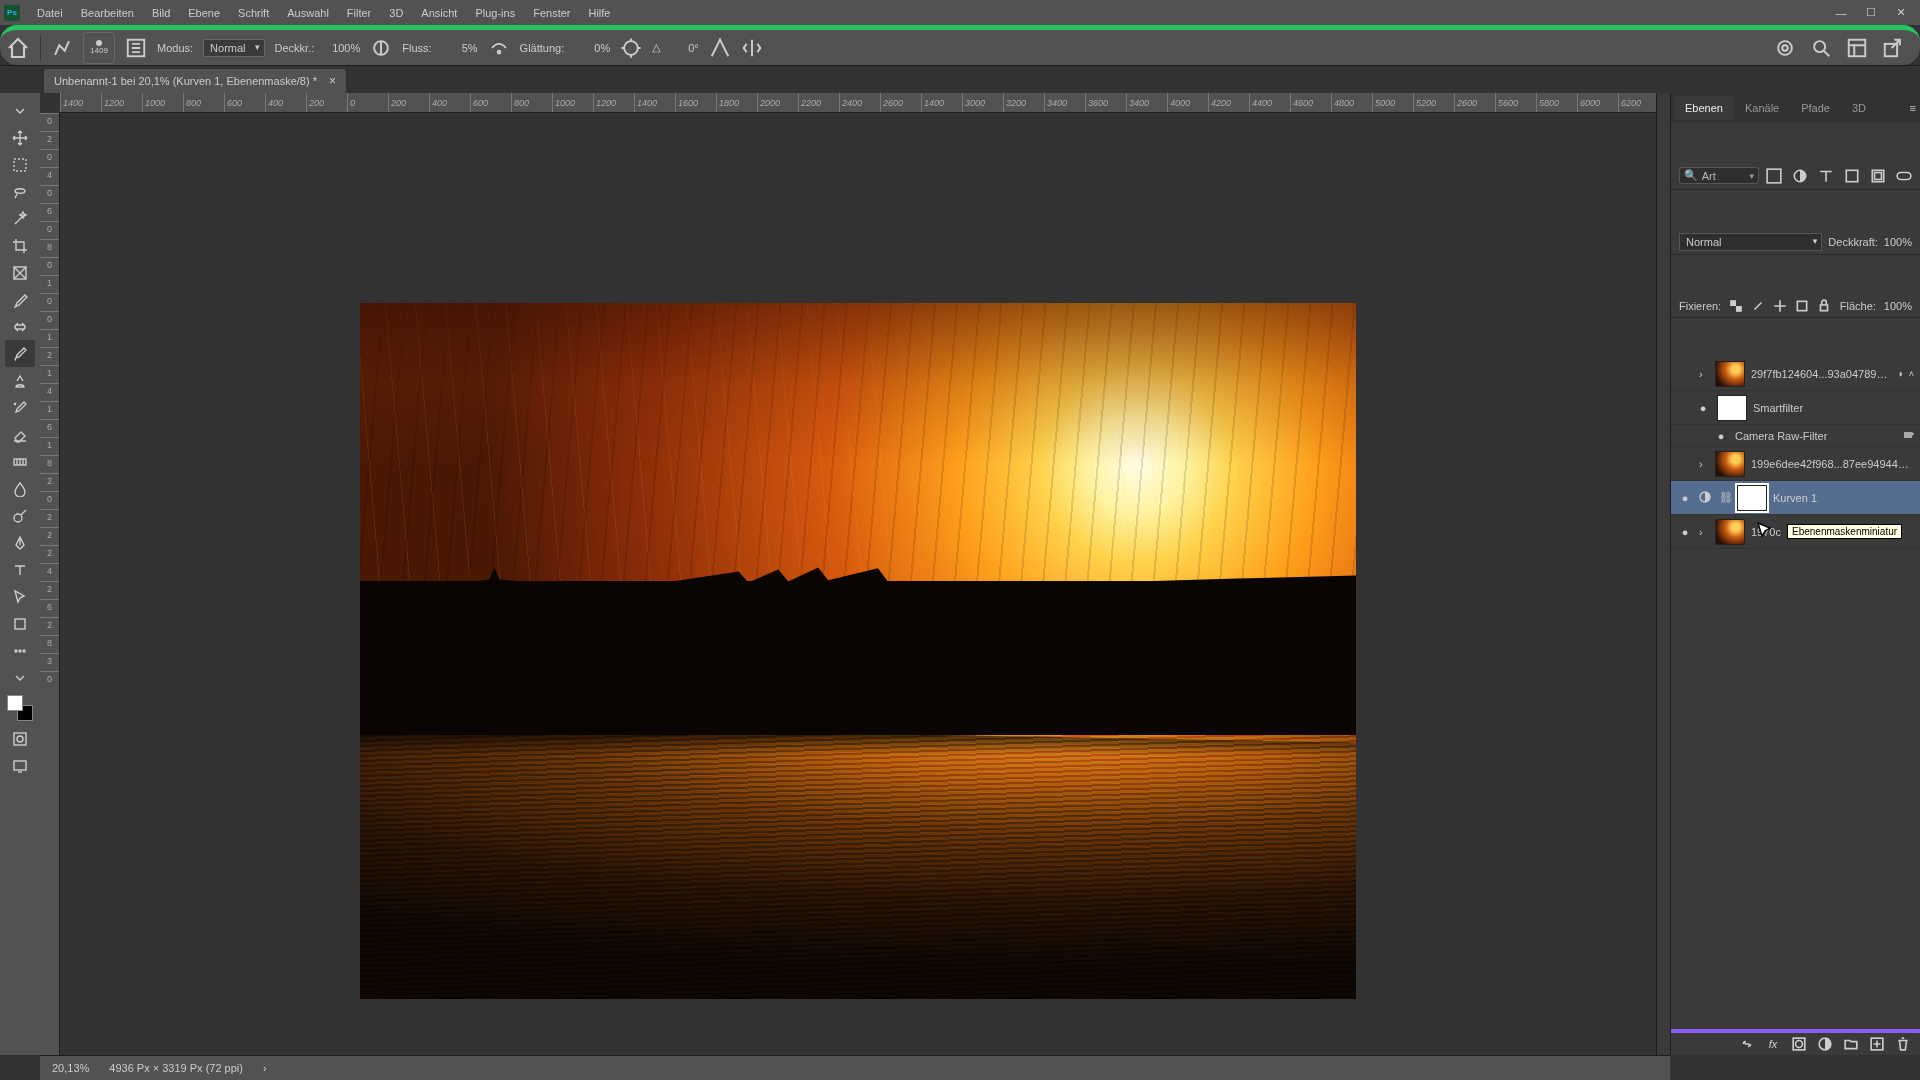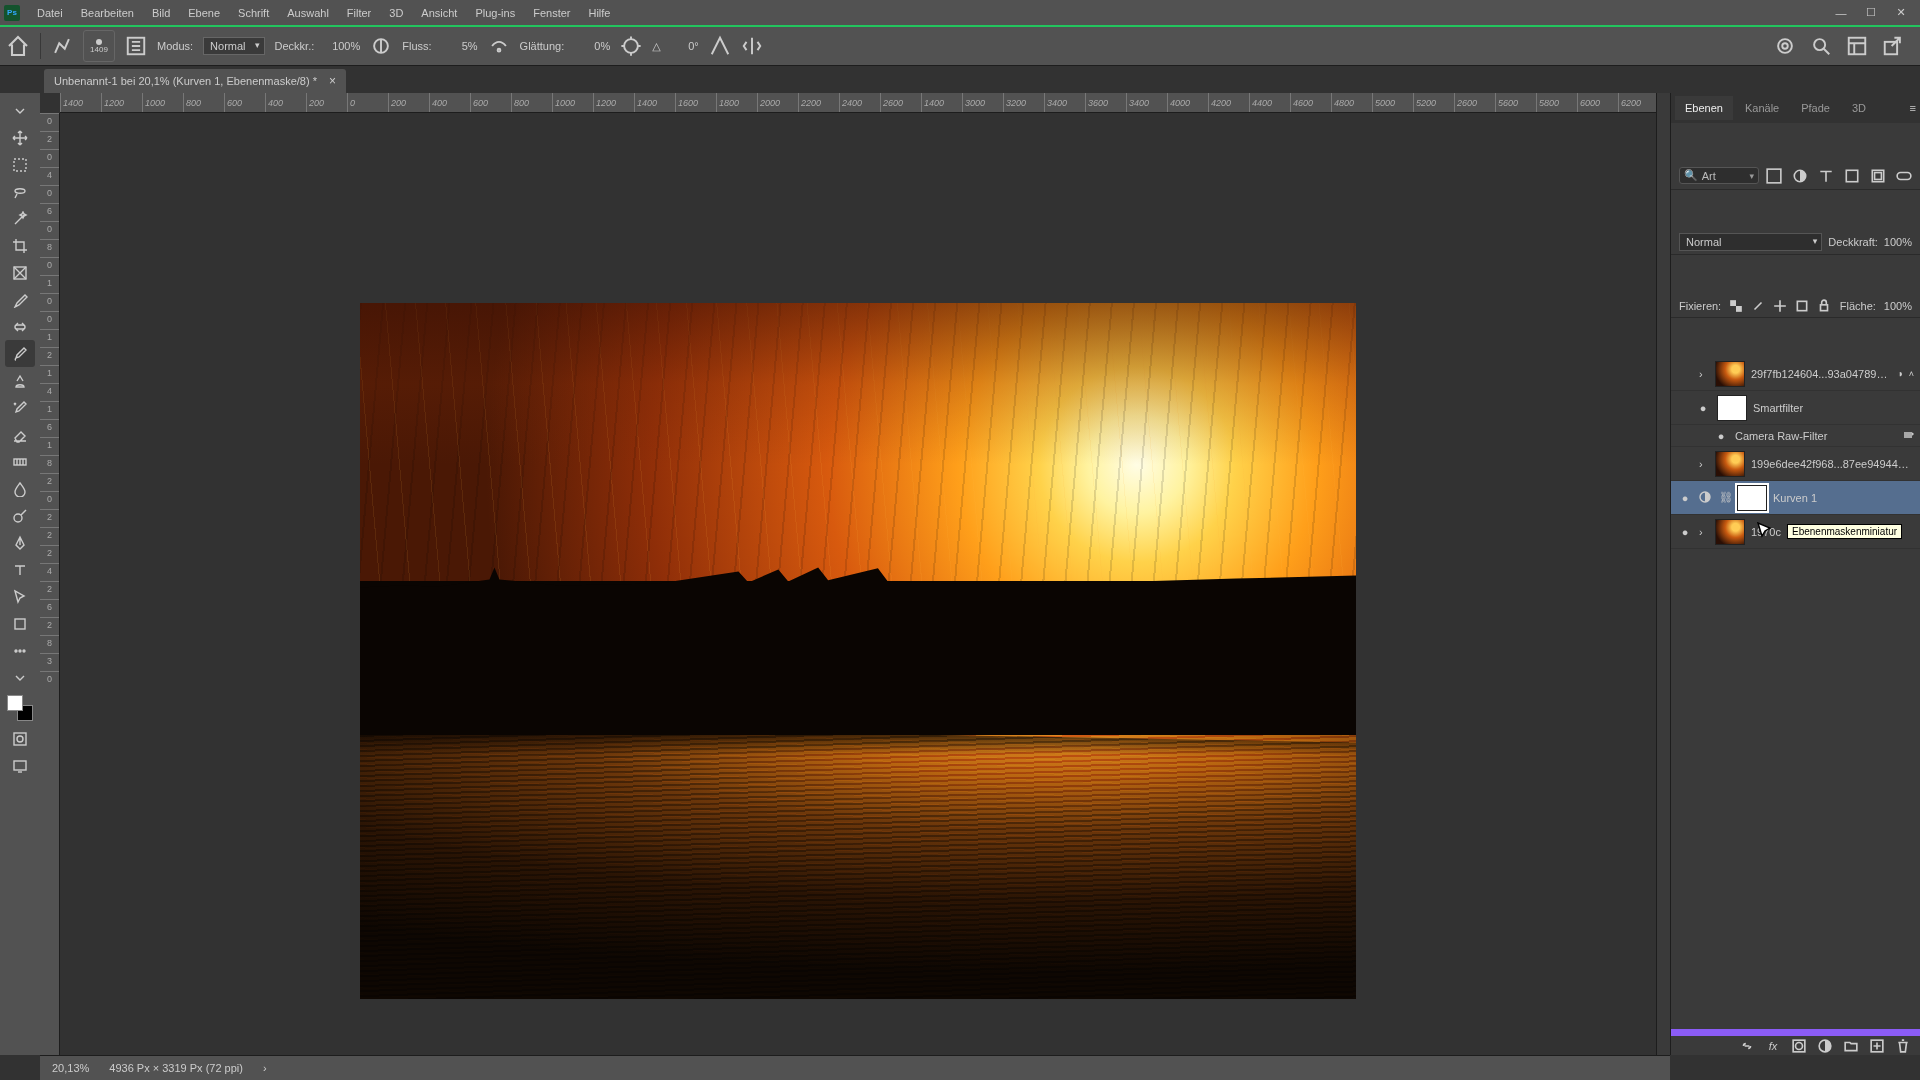--- a/index.html
+++ b/index.html
@@ -6,21 +6,21 @@
 html, body { width: 1920px; height: 1080px; overflow: hidden; background: #323232; }
 
 
 .menubar { height: 25px; background: #525252; display: flex; align-items: center; padding: 0 4px; gap: 0; }
 .menubar .ps-icon { width: 16px; height: 16px; background: #14532d; color: #31a8ff; font-size: 8px; font-weight: bold; display: flex; align-items: center; justify-content: center; margin-right: 8px; border-radius: 2px; }
 .menubar .item { padding: 4px 9px; cursor: default; }
 .menubar .win-ctrl { margin-left: auto; display: flex; }
 .menubar .win-btn { width: 30px; height: 20px; display: flex; align-items: center; justify-content: center; }
 
 
-.optionsbar { height: 40px; background: #525252; border-top: 2px solid #22c55e; display: flex; align-items: center; padding: 0 6px; gap: 10px; }
+.optionsbar { height: 40px; background: #525252; border-top: 5px solid #22c55e; display: flex; align-items: center; padding: 0 6px; gap: 10px; border-radius: 17px; }
 .optionsbar .home { width: 24px; height: 24px; display:flex;align-items:center;justify-content:center; }
 .optionsbar .sep { width:1px; height:26px; background:#383838; }
 .optionsbar .brush-preview { width:32px; height:32px; border:1px solid #666; border-radius:3px; display:flex; flex-direction:column; align-items:center; justify-content:center; }
 .optionsbar .brush-preview .dot { width:6px;height:6px;background:#ccc;border-radius:50%; }
 .optionsbar .label { color:#ccc; }
 .optionsbar .select { background:#3a3a3a; border:1px solid #666; padding:2px 18px 2px 6px; position:relative; }
 .optionsbar .select::after { content:"▾"; position:absolute; right:4px; top:2px; font-size:9px; }
 .optionsbar .num { background:transparent; border:none; width:36px; color:#ccc; text-align:right; }
 .optionsbar .icon-btn { width:22px;height:22px; display:flex;align-items:center;justify-content:center; }
 .optionsbar .right { margin-left:auto; display:flex; gap:14px; padding-right:10px; }
@@ -95,21 +95,21 @@
 .layer.selected { background:#556e8f; }
 .layer .eye { width:16px; text-align:center; }
 .layer .thumb { width:30px; height:26px; background:#888; border:1px solid #222; flex:none; background-size:cover; background-position:center; }
 .layer .thumb.white { background:#fff; }
 .layer .thumb.sunset { background: radial-gradient(circle at 70% 30%, #ffcc55 0 15%, #c85a10 40%, #2a0f05 80%); }
 .layer .name { flex:1; white-space:nowrap; overflow:hidden; text-overflow:ellipsis; }
 .layer .link-icon { width:12px; text-align:center; }
 .layer .fx { font-size:10px; color:#ccc; }
 .tooltip { position:absolute; background:#ffffe1; color:#000; border:1px solid #000; padding:1px 4px; font-size:10px; }
 
-.panel-footer { height:26px; border-top:7px solid #8b5cf6; display:flex; align-items:center; justify-content:flex-end; gap:12px; padding:0 10px; }
+.panel-footer { height:26px; border-top:4px solid #8b5cf6; display:flex; align-items:center; justify-content:flex-end; gap:12px; padding:0 10px; }
 .panel-footer .pf { width:14px; height:14px; display:flex;align-items:center;justify-content:center; }
 
 
 .statusbar { position:absolute; left:40px; right:250px; bottom:0; height:25px; background:#525252; border-top:1px solid #1d1d1d; display:flex; align-items:center; gap:20px; padding:0 12px; }
 
 svg { stroke:#ccc; fill:none; stroke-width:1.4; }
 
 
 .edge-strip { width:14px; background:#3a3a3a; border-left:1px solid #1d1d1d; }
 </style>

